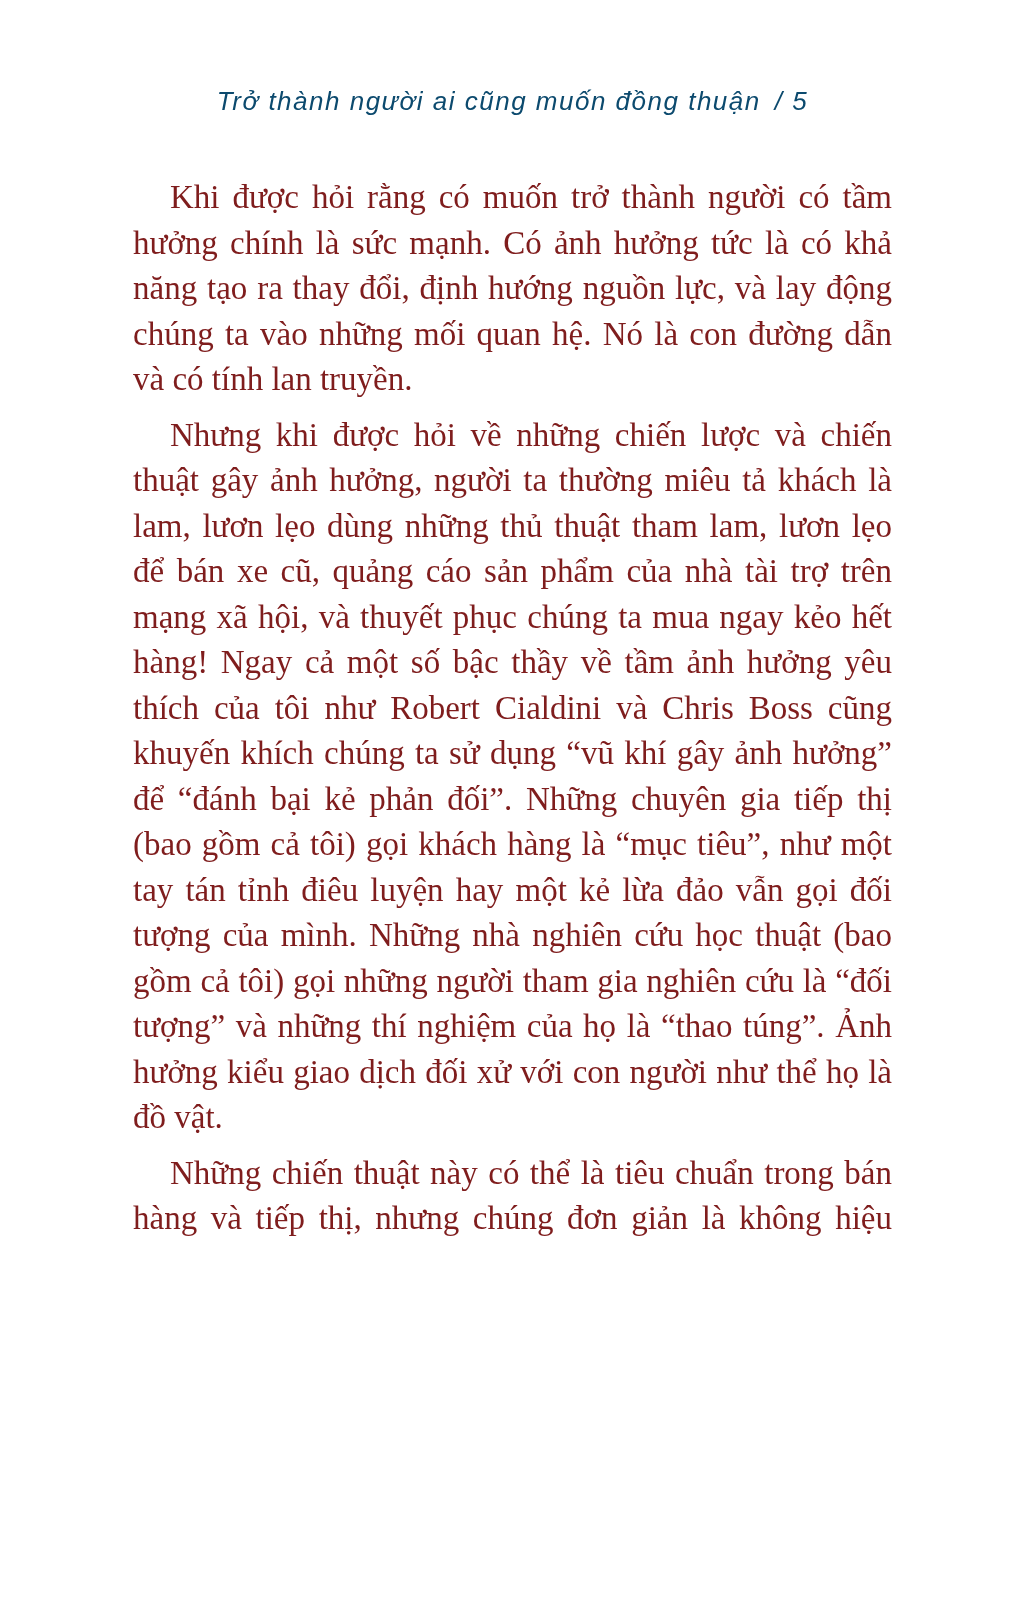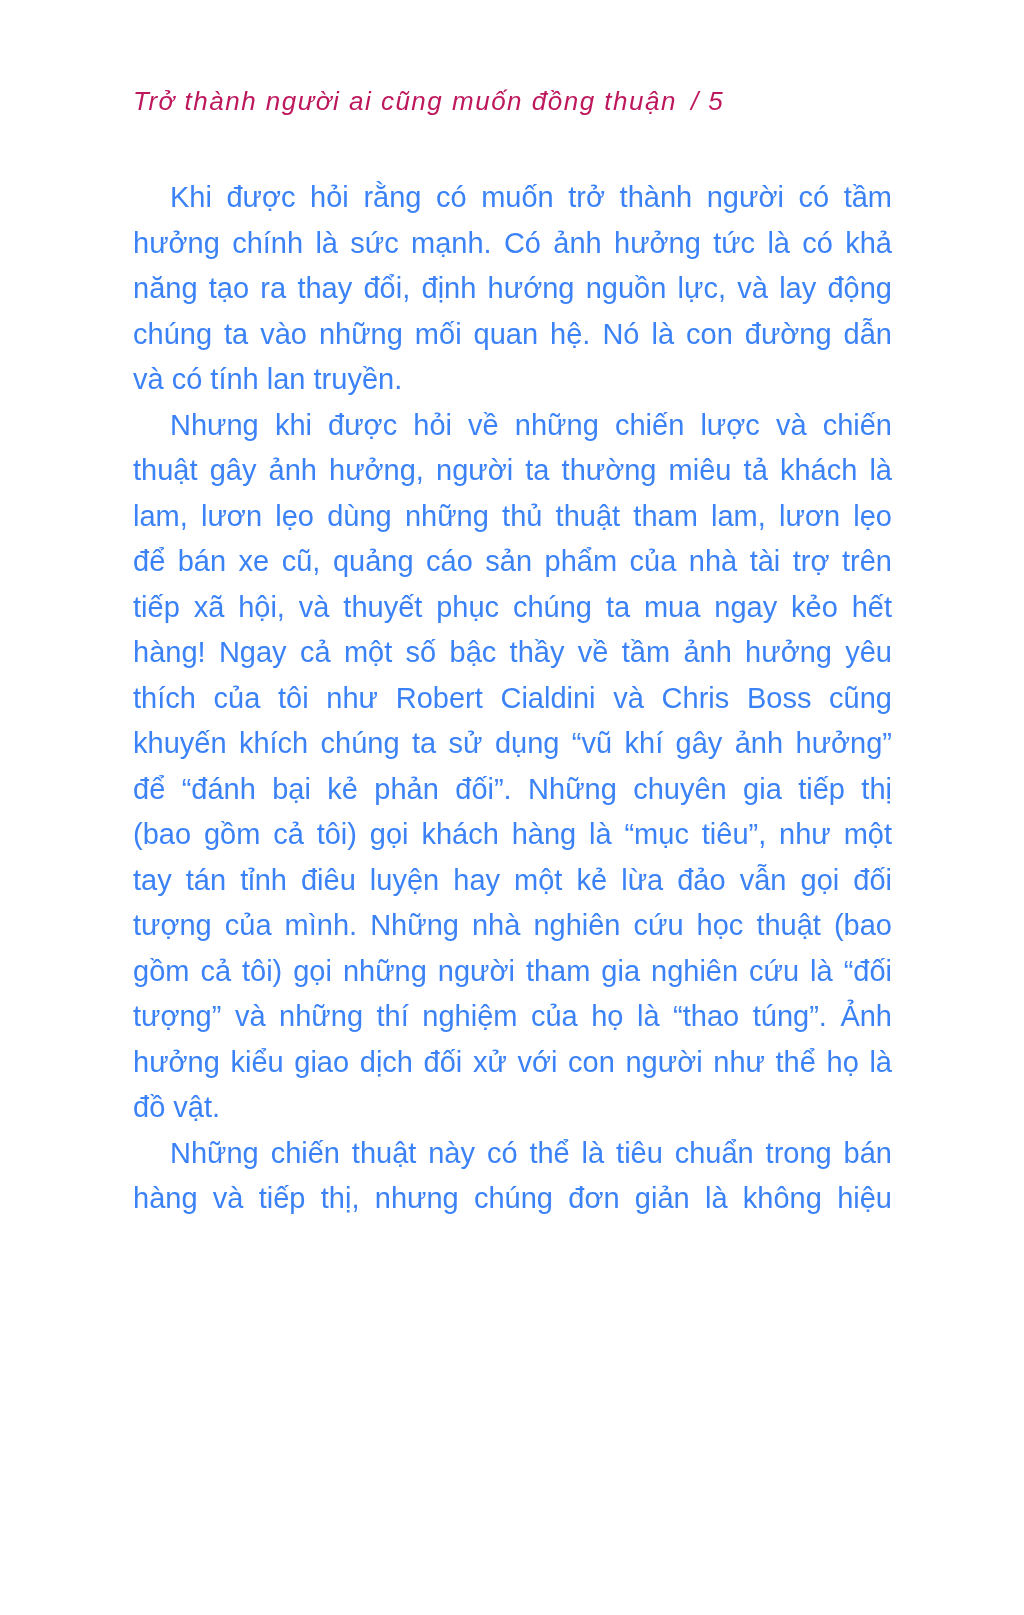--- a/index.html
+++ b/index.html
@@ -13,43 +13,44 @@
     height: 1615px;
     background: #ffffff;
     overflow: hidden;
     font-family: "Liberation Serif", serif;
   }
   .running-head {
     position: absolute;
     top: 86px;
     left: 133px;
     width: 759px;
-    text-align: left;
+    text-align: center;
     font-family: "Liberation Sans", sans-serif;
     font-style: italic;
     font-size: 26px;
     line-height: 30px;
     letter-spacing: 1.5px;
-    color: #be185d;
+    color: #0c4a6e;
     white-space: nowrap;
   }
   .running-head .page-num {
     padding-left: 14px;
   }
   .body-text {
     position: absolute;
     top: 175px;
     left: 133px;
     width: 759px;
-    font-family: Liberation Sans, sans-serif;
-    font-size: 29px;
+    font-family: Liberation Serif, serif;
+    font-size: 33px;
     line-height: 45.5px;
-    color: #3b82f6;
+    color: #7f1d1d;
   }
   .para + .para {
+    margin-top: 10px;
   }
   .line {
     text-align: justify;
     text-align-last: justify;
     white-space: normal;
   }
   .line.flush {
     text-align-last: left;
   }
   .line.indent {
@@ -71,21 +72,21 @@
         <div class="line">hưởng chính là sức mạnh. Có ảnh hưởng tức là có khả</div>
         <div class="line">năng tạo ra thay đổi, định hướng nguồn lực, và lay động</div>
         <div class="line">chúng ta vào những mối quan hệ. Nó là con đường dẫn</div>
         <div class="line flush">và có tính lan truyền.</div>
       </div>
       <div class="para">
         <div class="line indent">Nhưng khi được hỏi về những chiến lược và chiến</div>
         <div class="line">thuật gây ảnh hưởng, người ta thường miêu tả khách là</div>
         <div class="line">lam, lươn lẹo dùng những thủ thuật tham lam, lươn lẹo</div>
         <div class="line">để bán xe cũ, quảng cáo sản phẩm của nhà tài trợ trên</div>
-        <div class="line">tiếp xã hội, và thuyết phục chúng ta mua ngay kẻo hết</div>
+        <div class="line">mạng xã hội, và thuyết phục chúng ta mua ngay kẻo hết</div>
         <div class="line">hàng! Ngay cả một số bậc thầy về tầm ảnh hưởng yêu</div>
         <div class="line">thích của tôi như Robert Cialdini và Chris Boss cũng</div>
         <div class="line">khuyến khích chúng ta sử dụng “vũ khí gây ảnh hưởng”</div>
         <div class="line">để “đánh bại kẻ phản đối”. Những chuyên gia tiếp thị</div>
         <div class="line">(bao gồm cả tôi) gọi khách hàng là “mục tiêu”, như một</div>
         <div class="line">tay tán tỉnh điêu luyện hay một kẻ lừa đảo vẫn gọi đối</div>
         <div class="line">tượng của mình. Những nhà nghiên cứu học thuật (bao</div>
         <div class="line">gồm cả tôi) gọi những người tham gia nghiên cứu là “đối</div>
         <div class="line">tượng” và những thí nghiệm của họ là “thao túng”. Ảnh</div>
         <div class="line">hưởng kiểu giao dịch đối xử với con người như thể họ là</div>

